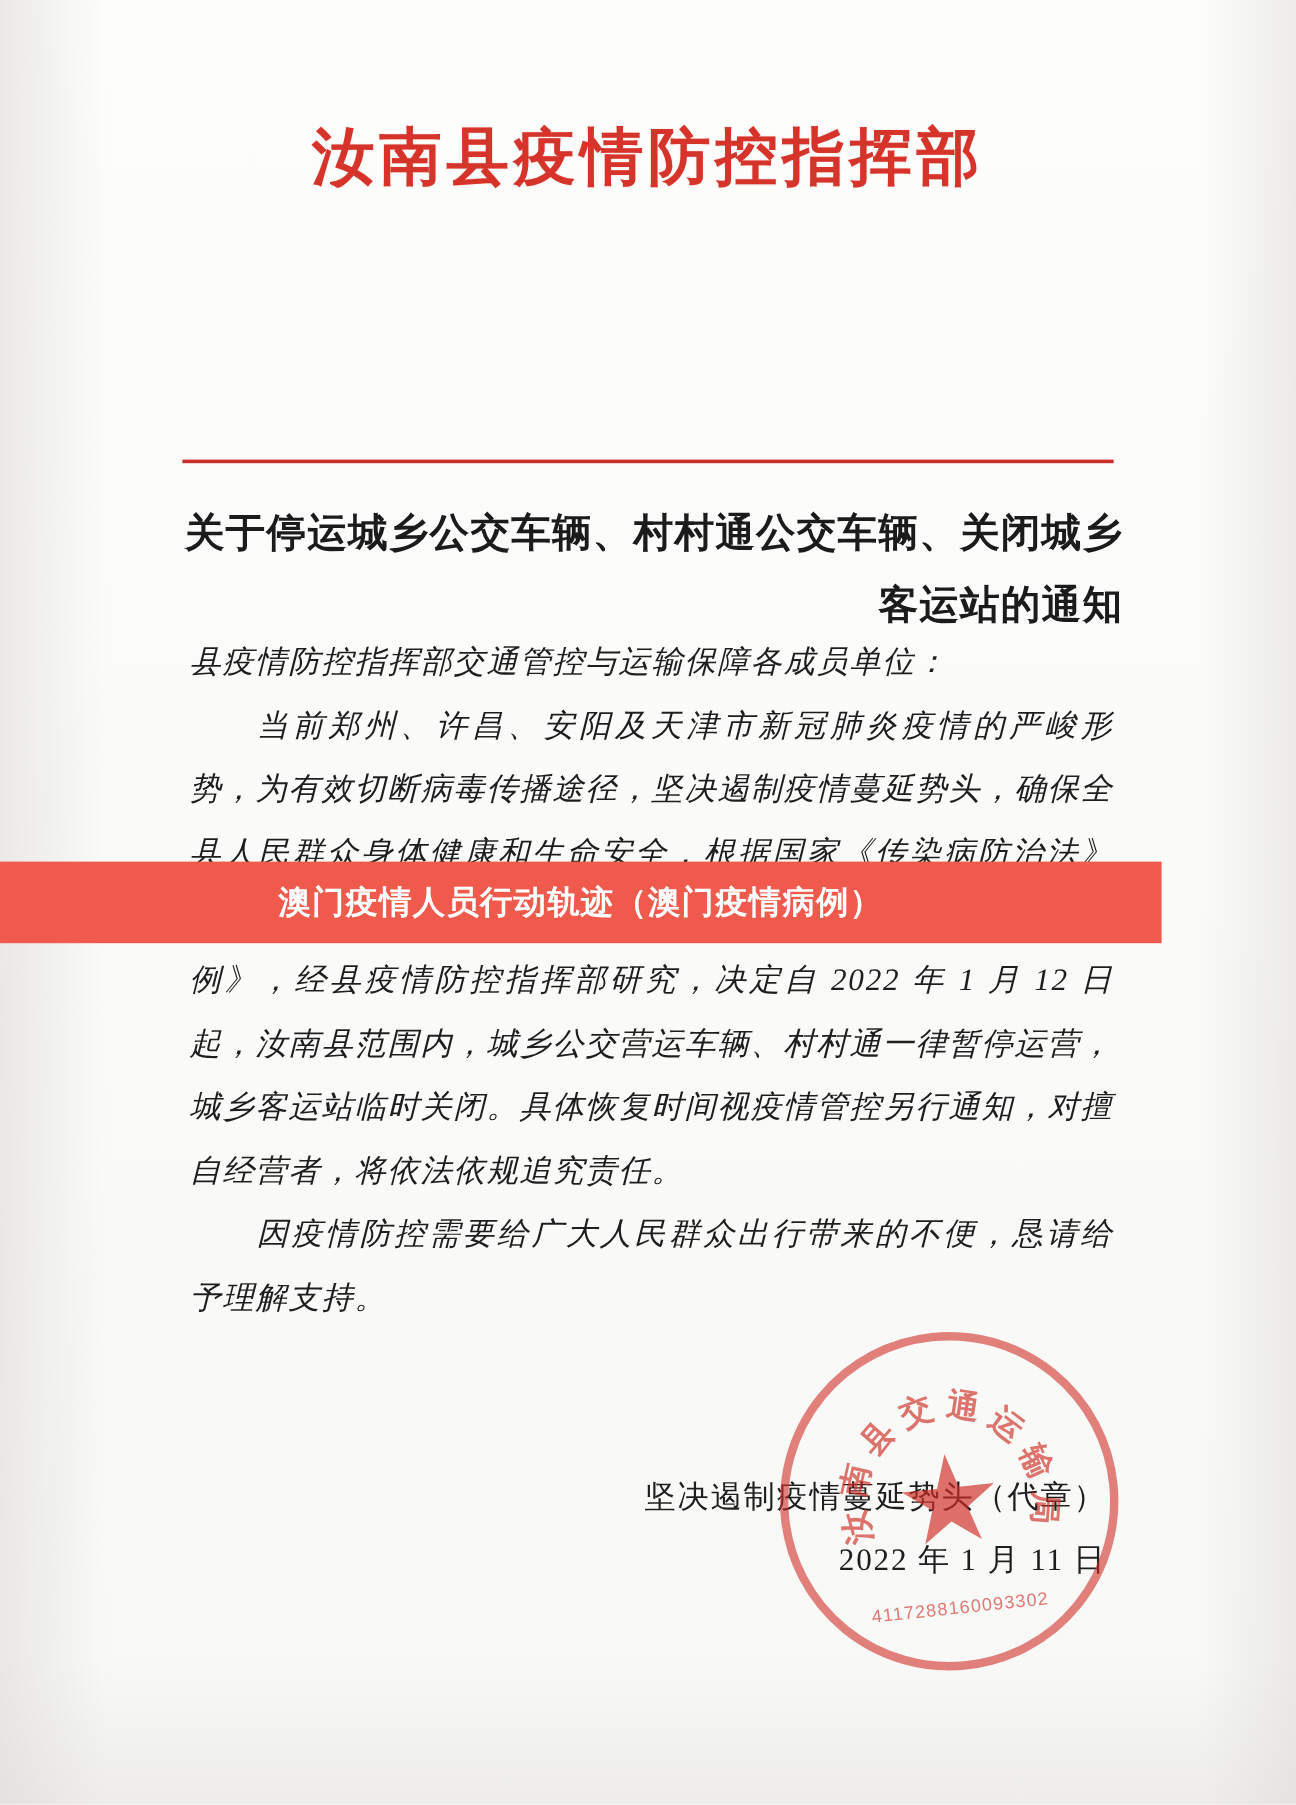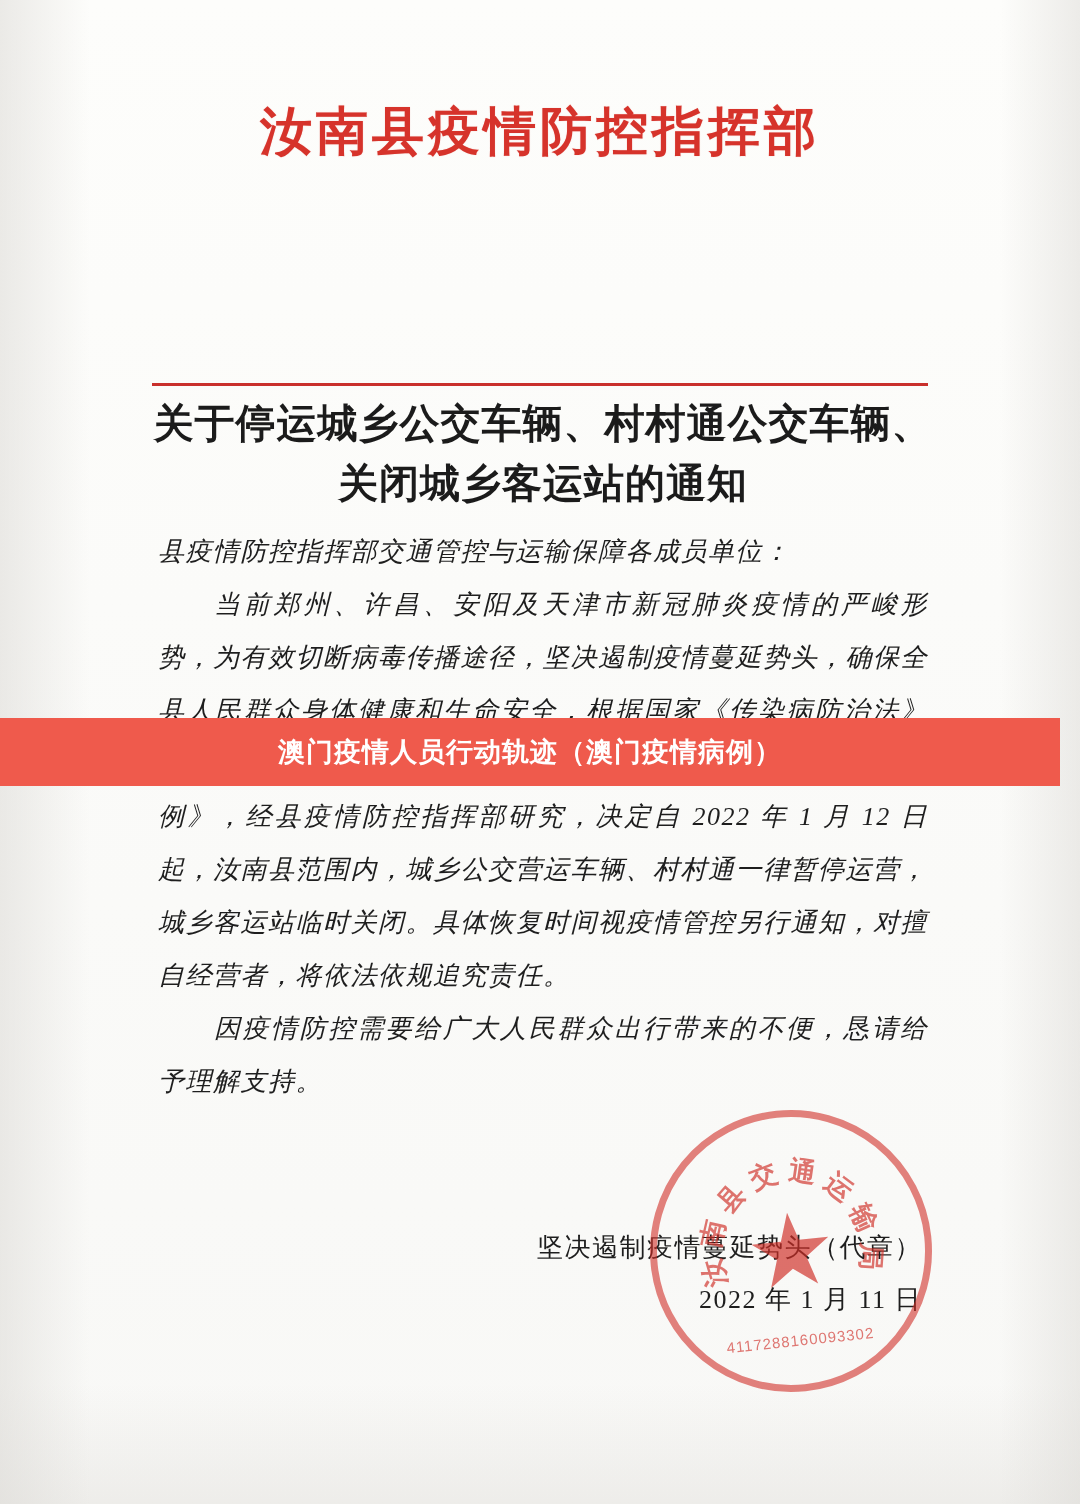--- a/index.html
+++ b/index.html
@@ -85,25 +85,25 @@
     top: 383px;
     left: 152px;
     width: 776px;
     height: 3px;
     background: #c9302c;
   }
 
   
   .notice-title {
     position: absolute;
-    top: 394px;
+    top: 415px;
     left: 150px;
     width: 786px;
-    text-align: center;
-    font-size: 40px;
+    text-align: right;
+    font-size: 33px;
     font-weight: bold;
     line-height: 60px;
     color: #1b1b1b;
     letter-spacing: 1px;
   }
 
   
   .body-text {
     position: absolute;
     top: 525px;
@@ -187,21 +187,21 @@
     color: rgba(208,45,38,0.78);
     letter-spacing: 1px;
     font-family: "Liberation Sans", sans-serif;
   }
 
   
   .banner {
     position: absolute;
     left: 0;
     top: 718px;
-    width: 1060px;
+    width: 968px;
     height: 68px;
     background: #ef5a4c;
     display: flex;
     align-items: center;
     justify-content: center;
   }
   .banner .banner-text {
     color: #ffffff;
     font-size: 27px;
     font-weight: bold;

